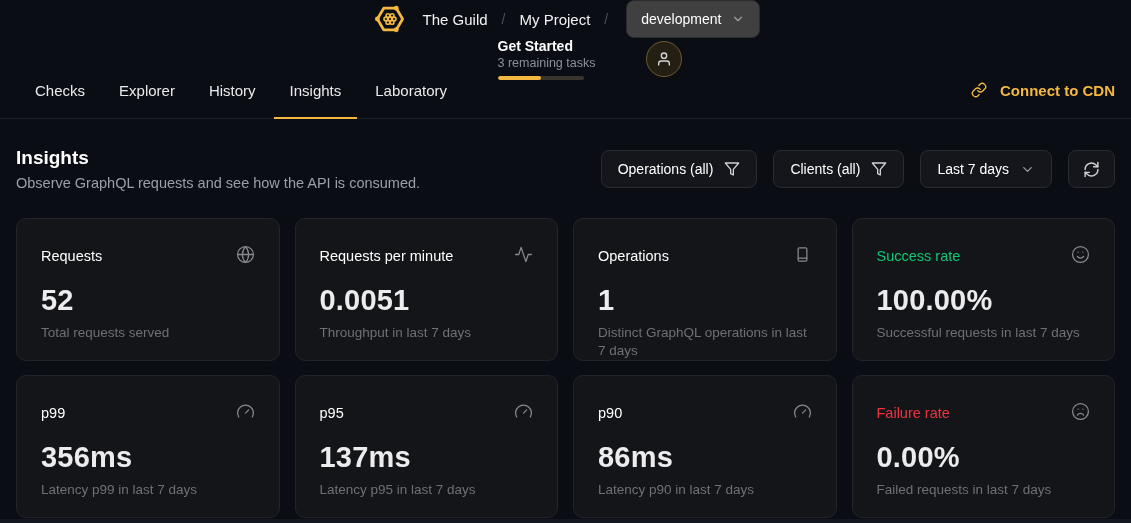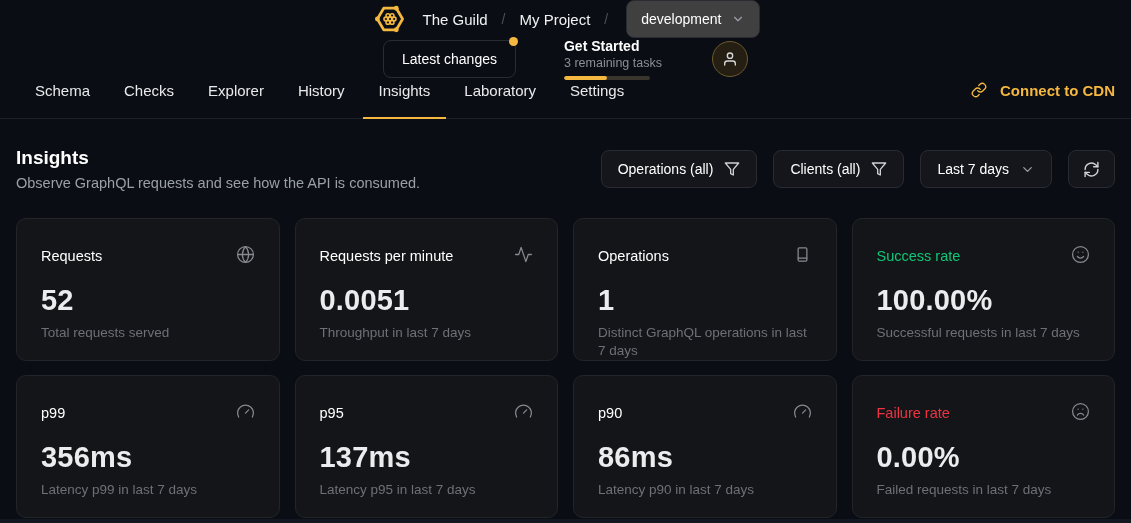--- a/index.html
+++ b/index.html
@@ -167,49 +167,43 @@
       <span>development</span>
       <span class="chev">
         <svg width="14" height="14" viewBox="0 0 24 24" fill="none" stroke="currentColor" stroke-width="2" stroke-linecap="round" stroke-linejoin="round">
             <polyline points="6 9 12 15 18 9"></polyline>
           </svg>
       </span>
     </button>
   </div>
 
   <div class="topbar-right">
-    <button class="latest-btn">
-      <span>Latest changes</span>
-      <span class="notif-dot"></span>
-    </button>
     <div class="get-started">
       <div class="gs-title">Get Started</div>
       <div class="gs-sub">3 remaining tasks</div>
       <div class="gs-bar">
         <div class="gs-fill" id="gs-fill" style="width: 50%;"></div>
       </div>
     </div>
     <button class="avatar">
       <svg width="16" height="16" viewBox="0 0 24 24" fill="none" stroke="currentColor" stroke-width="2" stroke-linecap="round" stroke-linejoin="round">
         <path d="M20 21v-2a4 4 0 0 0-4-4H8a4 4 0 0 0-4 4v2"></path>
           <circle cx="12" cy="7" r="4"></circle>
       </svg>
     </button>
   </div>
 </header>
 
 <nav class="tabs">
   <div class="tabs-left" id="tabs">
-      <div class="tab">Schema</div>
       <div class="tab">Checks</div>
       <div class="tab">Explorer</div>
       <div class="tab">History</div>
       <div class="tab active">Insights</div>
       <div class="tab">Laboratory</div>
-      <div class="tab">Settings</div>
     </div>
   <a class="cdn-link">
     <span>
       <svg width="16" height="16" viewBox="0 0 24 24" fill="none" stroke="currentColor" stroke-width="2" stroke-linecap="round" stroke-linejoin="round">
         <path d="M10 13a5 5 0 0 0 7.54.54l3-3a5 5 0 0 0-7.07-7.07l-1.72 1.71"></path>
         <path d="M14 11a5 5 0 0 0-7.54-.54l-3 3a5 5 0 0 0 7.07 7.07l1.71-1.71"></path>
       </svg>
     </span>
     <span>Connect to CDN</span>
   </a>

